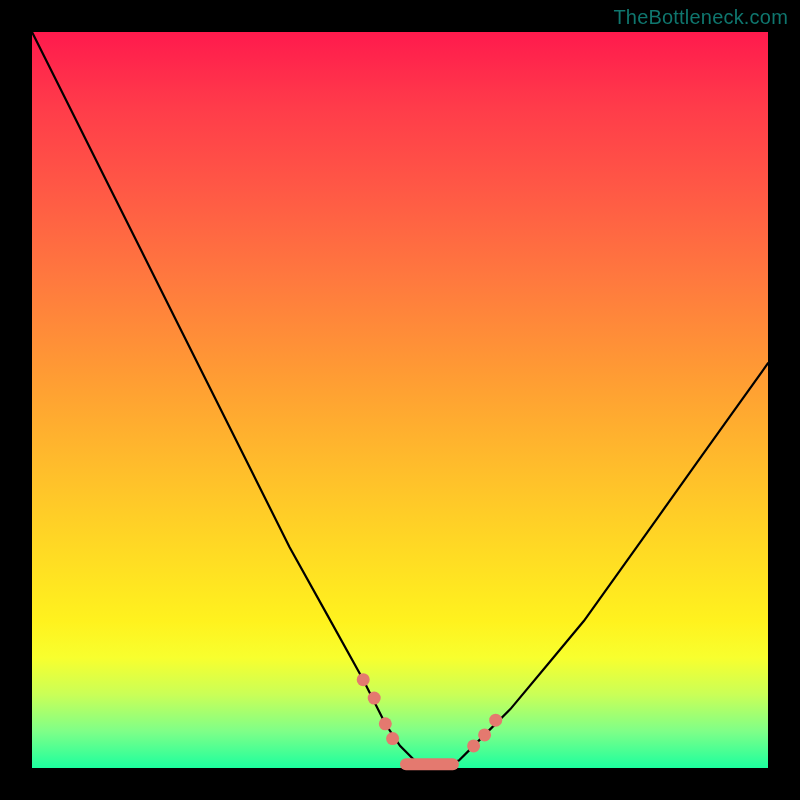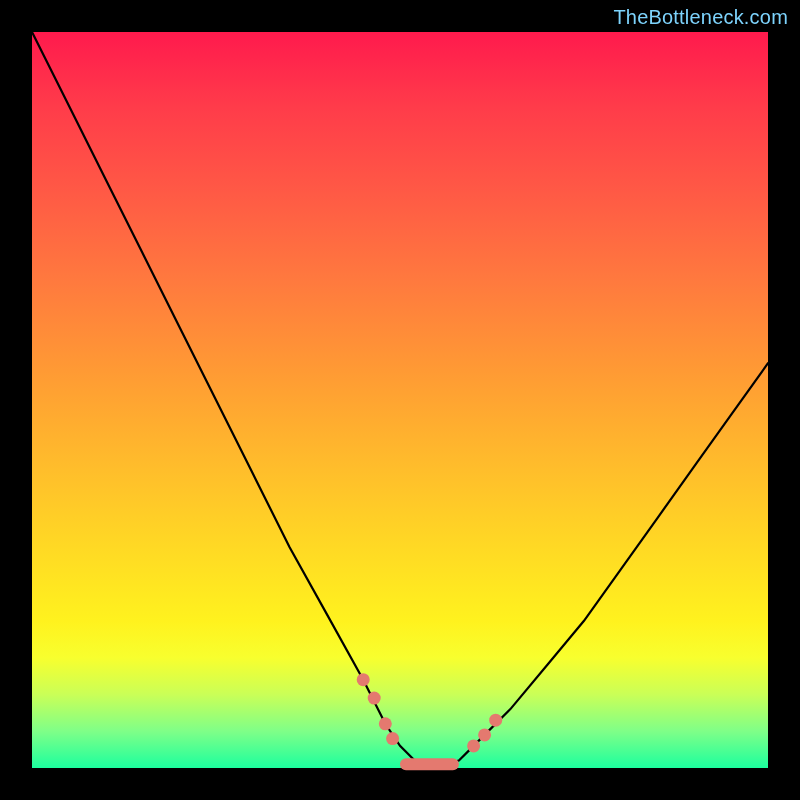--- a/index.html
+++ b/index.html
@@ -37,21 +37,21 @@
       #f8ff2e 85%,
       #caff57 90%,
       #7fff88 95%,
       #1cff9e 100%
     );
   }
   .watermark {
     position: absolute;
     top: 6px;
     right: 12px;
-    color: #7dd3fc;
+    color: #0f766e;
     font-size: 20px;
     font-weight: 500;
     letter-spacing: 0.2px;
     user-select: none;
   }
   svg.curve {
     position: absolute;
     top: 0;
     left: 0;
     width: 736px;

